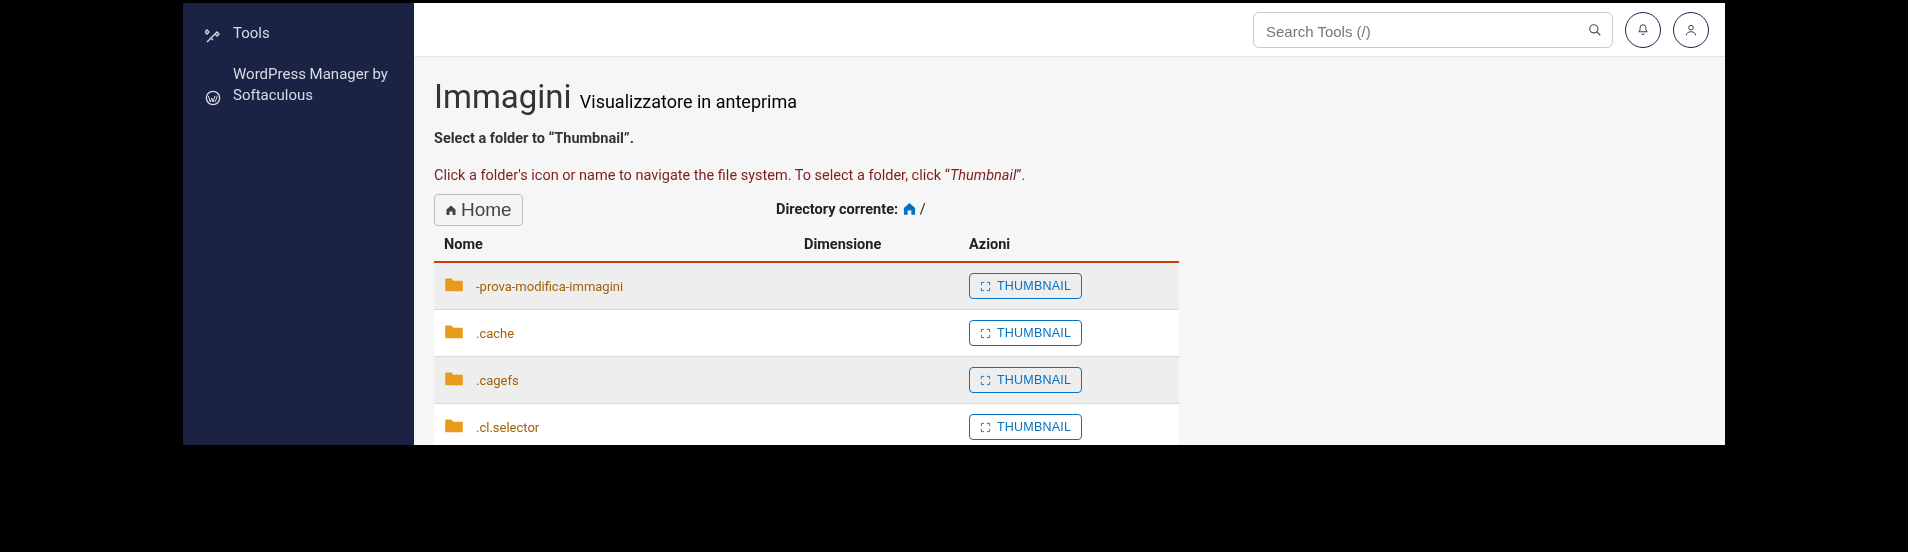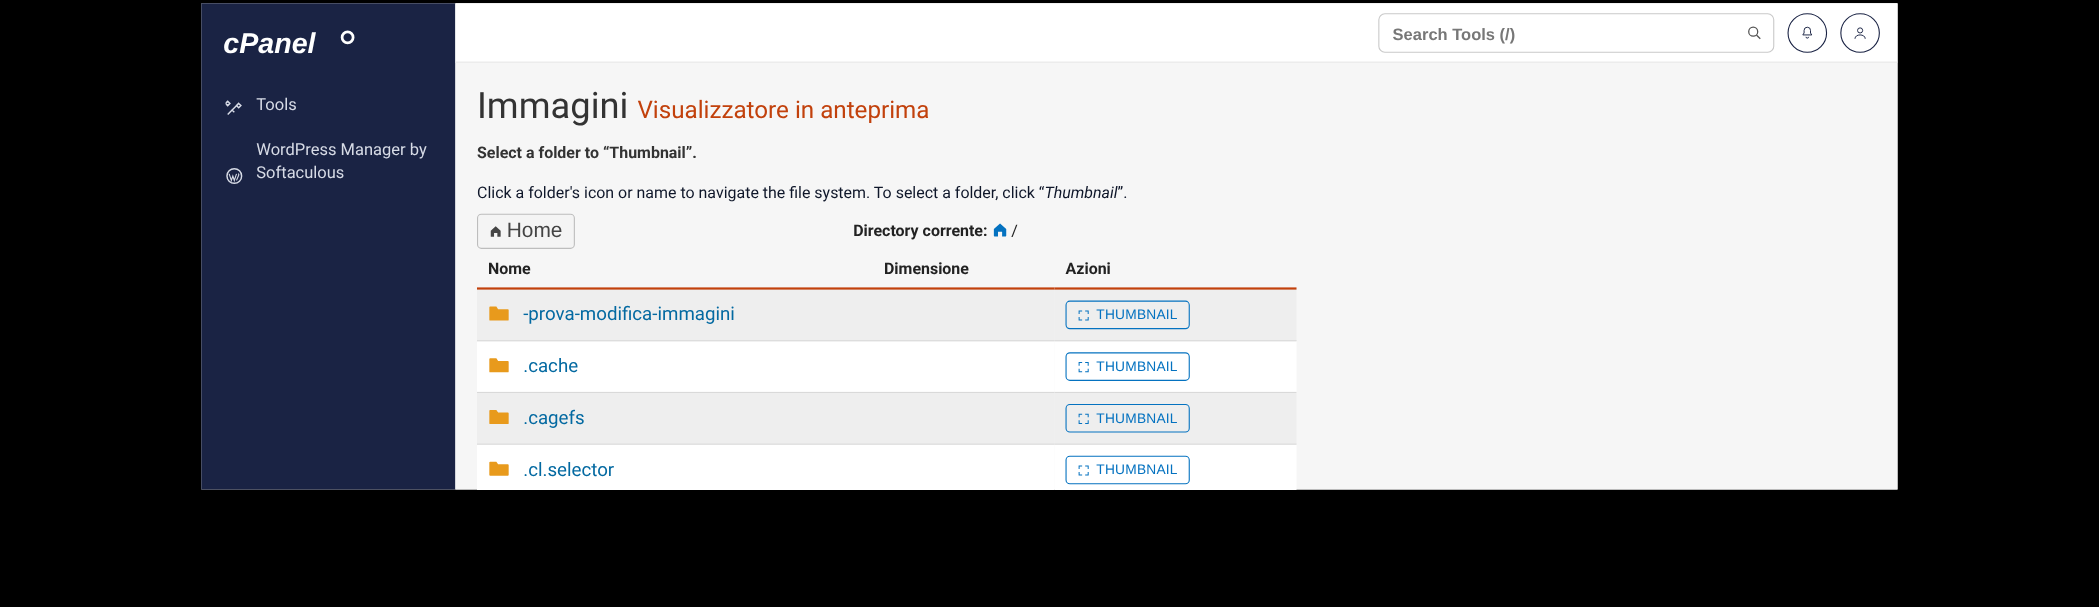--- a/index.html
+++ b/index.html
@@ -9,67 +9,59 @@
   .sidebar { width: 231px; background: #1a2344; color: #fff; flex-shrink: 0; padding-top: 10px; }
   .logo { padding: 10px 20px 20px 20px; }
   .logo svg { display: block; }
   .nav-item { display: flex; align-items: flex-end; padding: 10px 20px; color: #d7dbe6; font-size: 15px; cursor: pointer; line-height: 1.4; }
   .nav-item .icon { width: 20px; margin-right: 10px; display: flex; align-items: center; justify-content: center; flex-shrink: 0; }
   .nav-item .icon svg { width: 16px; height: 16px; fill: #d7dbe6; }
   .nav-item span.label { flex: 1; }
   .main { flex: 1; display: flex; flex-direction: column; background: #f6f6f6; overflow: hidden; }
   .topbar { height: 54px; background: #fff; border-bottom: 1px solid #e5e5e5; display: flex; align-items: center; justify-content: flex-end; padding: 0 16px; gap: 12px; }
   .search-wrap { position: relative; width: 360px; }
-  .search-input { width: 100%; height: 36px; border: 1px solid #c9c9c9; border-radius: 6px; padding: 4px 40px 0 12px; font-size: 15px; color: #000000; outline: none; font-weight: bold; }
+  .search-input { width: 100%; height: 36px; border: 1px solid #c9c9c9; border-radius: 6px; padding: 4px 40px 0 12px; font-size: 15px; color: #000000; outline: none; }
   .search-input::placeholder { color: #777; }
   .search-btn { position: absolute; right: 2px; top: 2px; width: 32px; height: 32px; background: none; border: none; cursor: pointer; display: flex; align-items: center; justify-content: center; }
   .search-btn svg { width: 14px; height: 14px; stroke: #555; fill: none; stroke-width: 2; }
   .topicon { width: 36px; height: 36px; border: 1px solid #1a2344; border-radius: 50%; display: flex; align-items: center; justify-content: center; cursor: pointer; }
   .topicon svg { width: 14px; height: 14px; stroke: #1a2344; fill: none; stroke-width: 1.5; }
   .content { padding: 20px 0 0 20px; overflow-y: auto; flex: 1; }
   .page-title { font-size: 33px; font-weight: 400; color: #333; margin-bottom: 14px; }
-  .page-title .sub { font-size: 22px; color: #c2410c; font-weight: 400; }
+  .page-title .sub { font-size: 18px; color: #000000; font-weight: 400; }
   .instr-head { font-size: 14.5px; font-weight: 700; color: #333; margin-bottom: 20px; }
-  .instr-body { font-size: 14.5px; color: #0f172a; margin-bottom: 10px; }
+  .instr-body { font-size: 14.5px; color: #7f1d1d; margin-bottom: 10px; }
   .instr-body i { font-style: italic; }
   .bc-row { display: flex; align-items: center; width: 745px; margin-bottom: 2px; }
   .home-btn { display: inline-flex; align-items: center; gap: 4px; border: 1px solid #bdbdbd; background: #f4f4f4; border-radius: 4px; padding: 4px 10px; font-size: 19px; color: #444; cursor: pointer; }
   .home-btn svg { width: 12px; height: 12px; fill: #444; }
   .bc-center { flex: 1; text-align: center; font-size: 14.5px; color: #222; font-weight: 700; }
   .bc-center .hicon { display: inline-block; vertical-align: -2px; }
   .bc-center .hicon svg { width: 15px; height: 15px; fill: #0472c0; }
   .bc-center .slash { font-weight: 400; color: #222; margin-left: 3px; }
   .tbl { width: 745px; border-collapse: collapse; }
   .tbl th { text-align: left; font-size: 14.5px; font-weight: 700; color: #222; padding: 8px 10px; border-bottom: 2px solid #c2410c; }
   .tbl th.col-name { width: 360px; }
   .tbl th.col-size { width: 165px; }
   .tbl th.col-act { }
   .tbl td { padding: 10px 10px; border-bottom: 1px solid #d9d9d9; vertical-align: middle; }
   .tbl tr:nth-child(odd) td { background: #eeeeee; }
   .tbl tr:nth-child(even) td { background: #fff; }
   .folder-cell { display: flex; align-items: center; gap: 12px; }
   .folder-ic svg { width: 20px; height: 16px; fill: #e89a1c; }
-  .folder-link { color: #0369a1; font-size: 17px; text-decoration: none; cursor: pointer; }
+  .folder-link { color: #a16207; font-size: 13px; text-decoration: none; cursor: pointer; }
   .thumb-btn { display: inline-flex; align-items: center; gap: 6px; border: 1px solid #0472c0; background: transparent; color: #0472c0; border-radius: 4px; padding: 5px 10px; font-size: 12.5px; cursor: pointer; letter-spacing: 0.2px; }
   .thumb-btn svg { width: 11px; height: 11px; stroke: #0472c0; fill: none; stroke-width: 2; }
 </style>
 </head>
 <body>
 
 <div class="frame">
 <div class="app">
   <aside class="sidebar">
-    <div class="logo">
-      <svg width="130" height="32" viewBox="0 0 130 32">
-        <g fill="#fff">
-          <text x="0" y="25" font-family="Arial" font-size="26" font-style="italic" font-weight="900">cPanel</text>
-          <circle cx="113" cy="11" r="5" fill="none" stroke="#fff" stroke-width="2.5"></circle>
-        </g>
-      </svg>
-    </div>
     <div class="nav-item">
       <span class="icon">
         <svg viewBox="0 0 24 24">
               <path d="M3 21l6-6m-3 3l12-12m-9 9l3 3m6-12l3 3-3 3-3-3 3-3zM3 3l3 3-3 3-3-3 3-3z" stroke="#d7dbe6" stroke-width="2" fill="none"></path>
             </svg>
       </span>
       <span class="label">Tools</span>
     </div>
     <div class="nav-item">
       <span class="icon">

